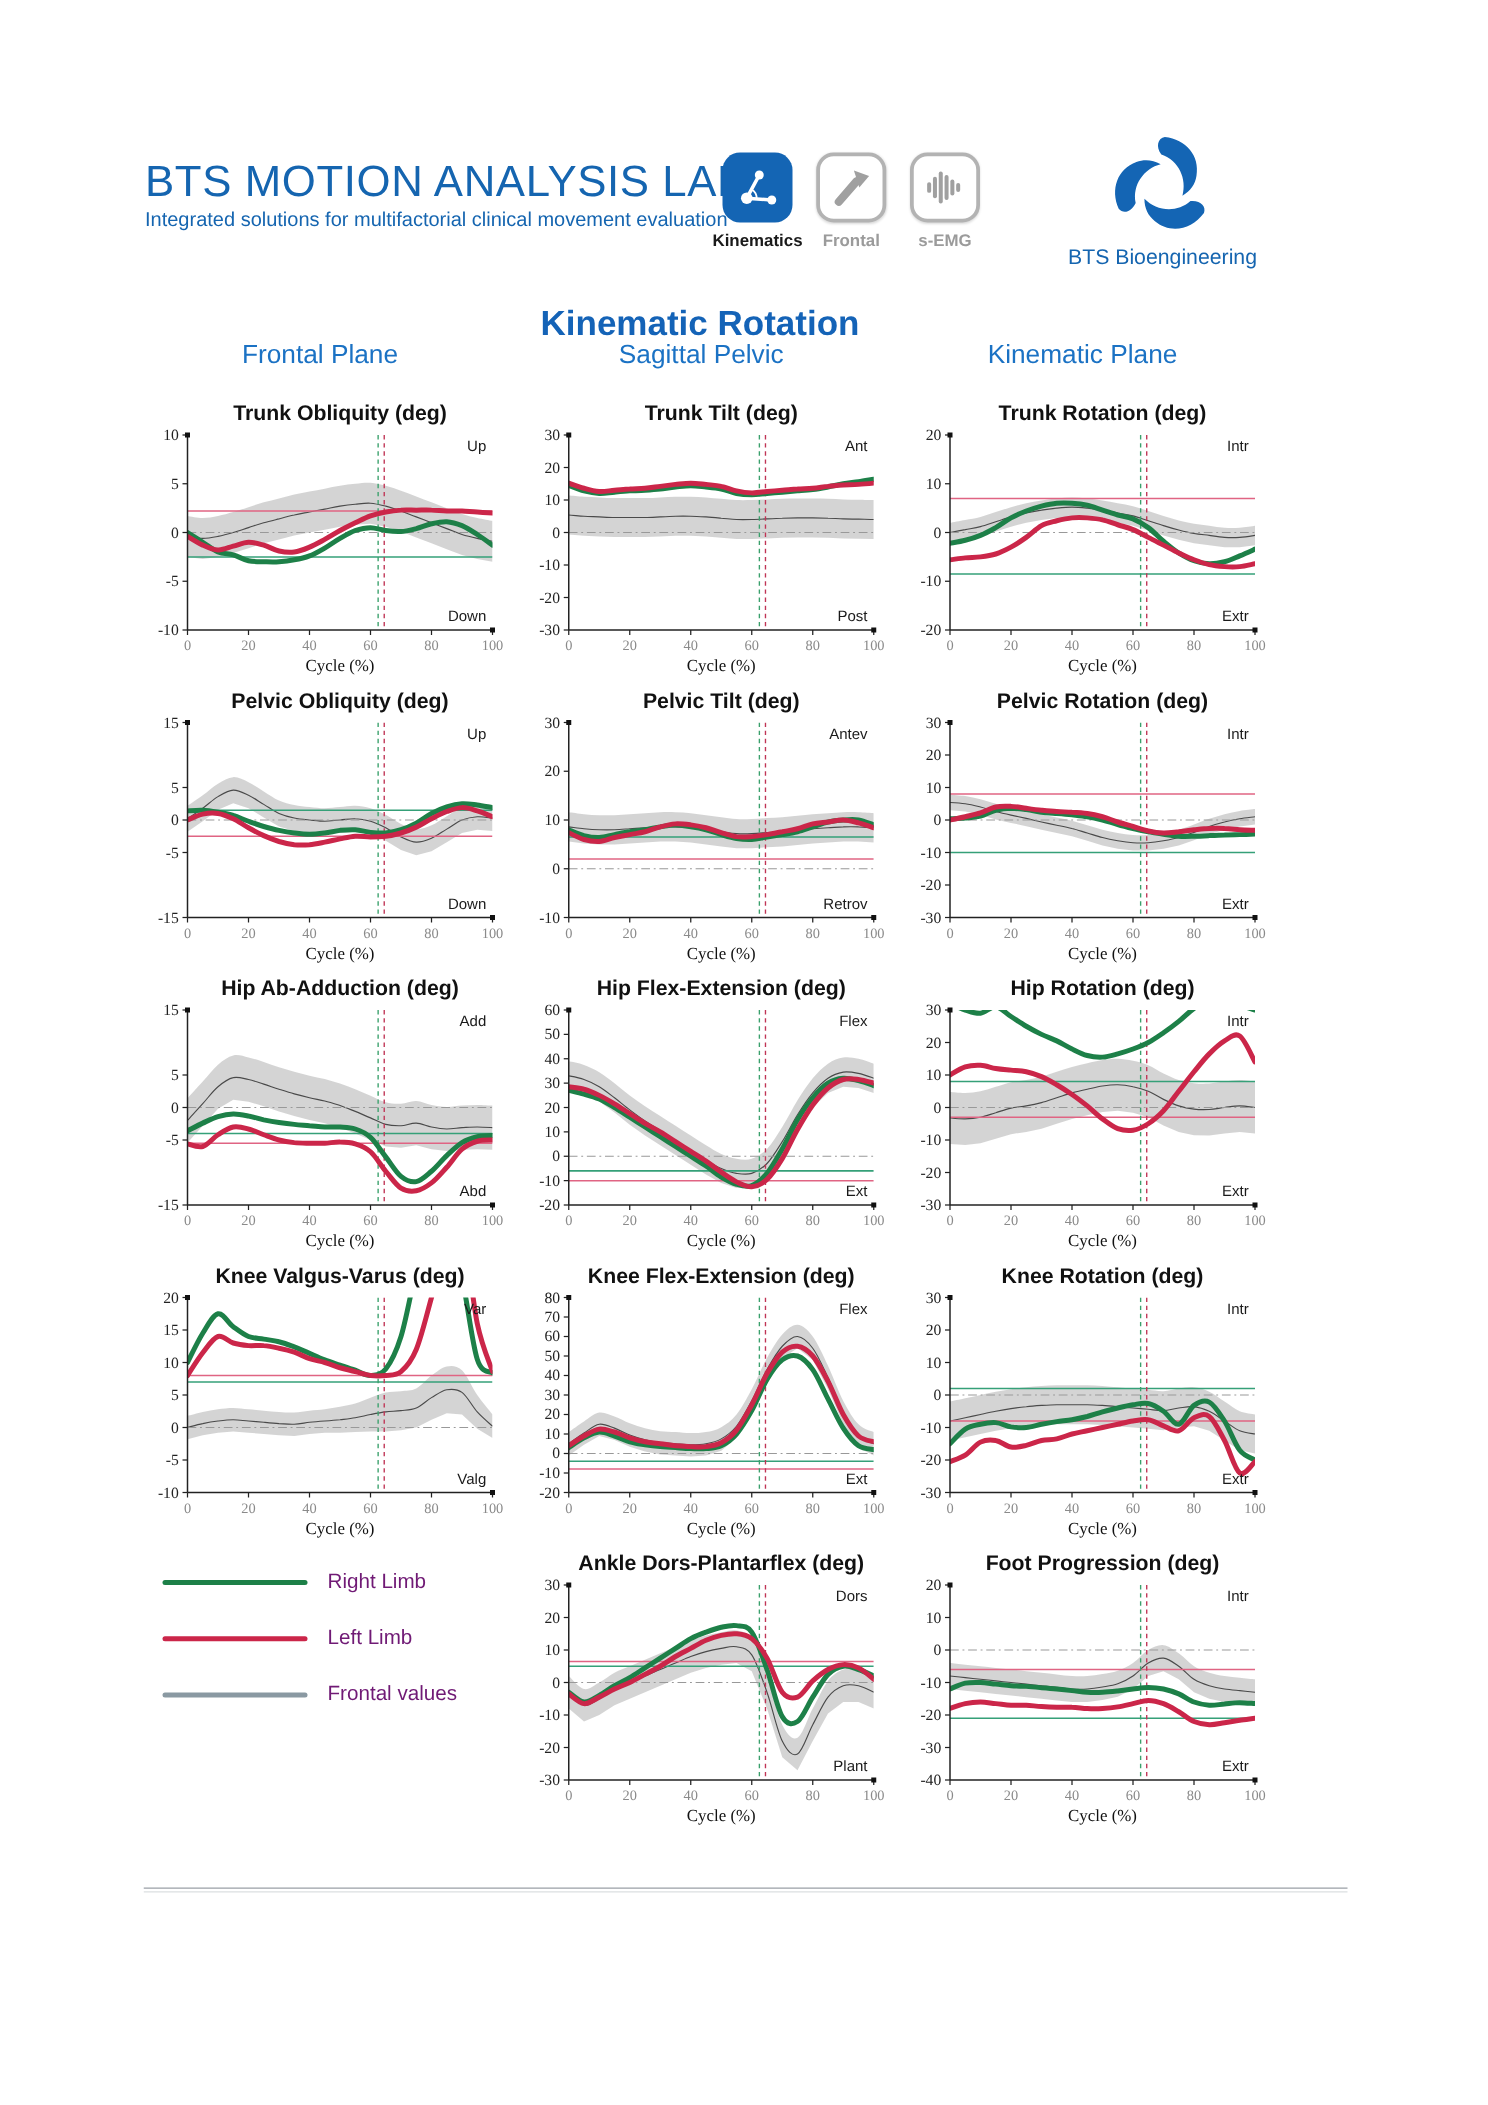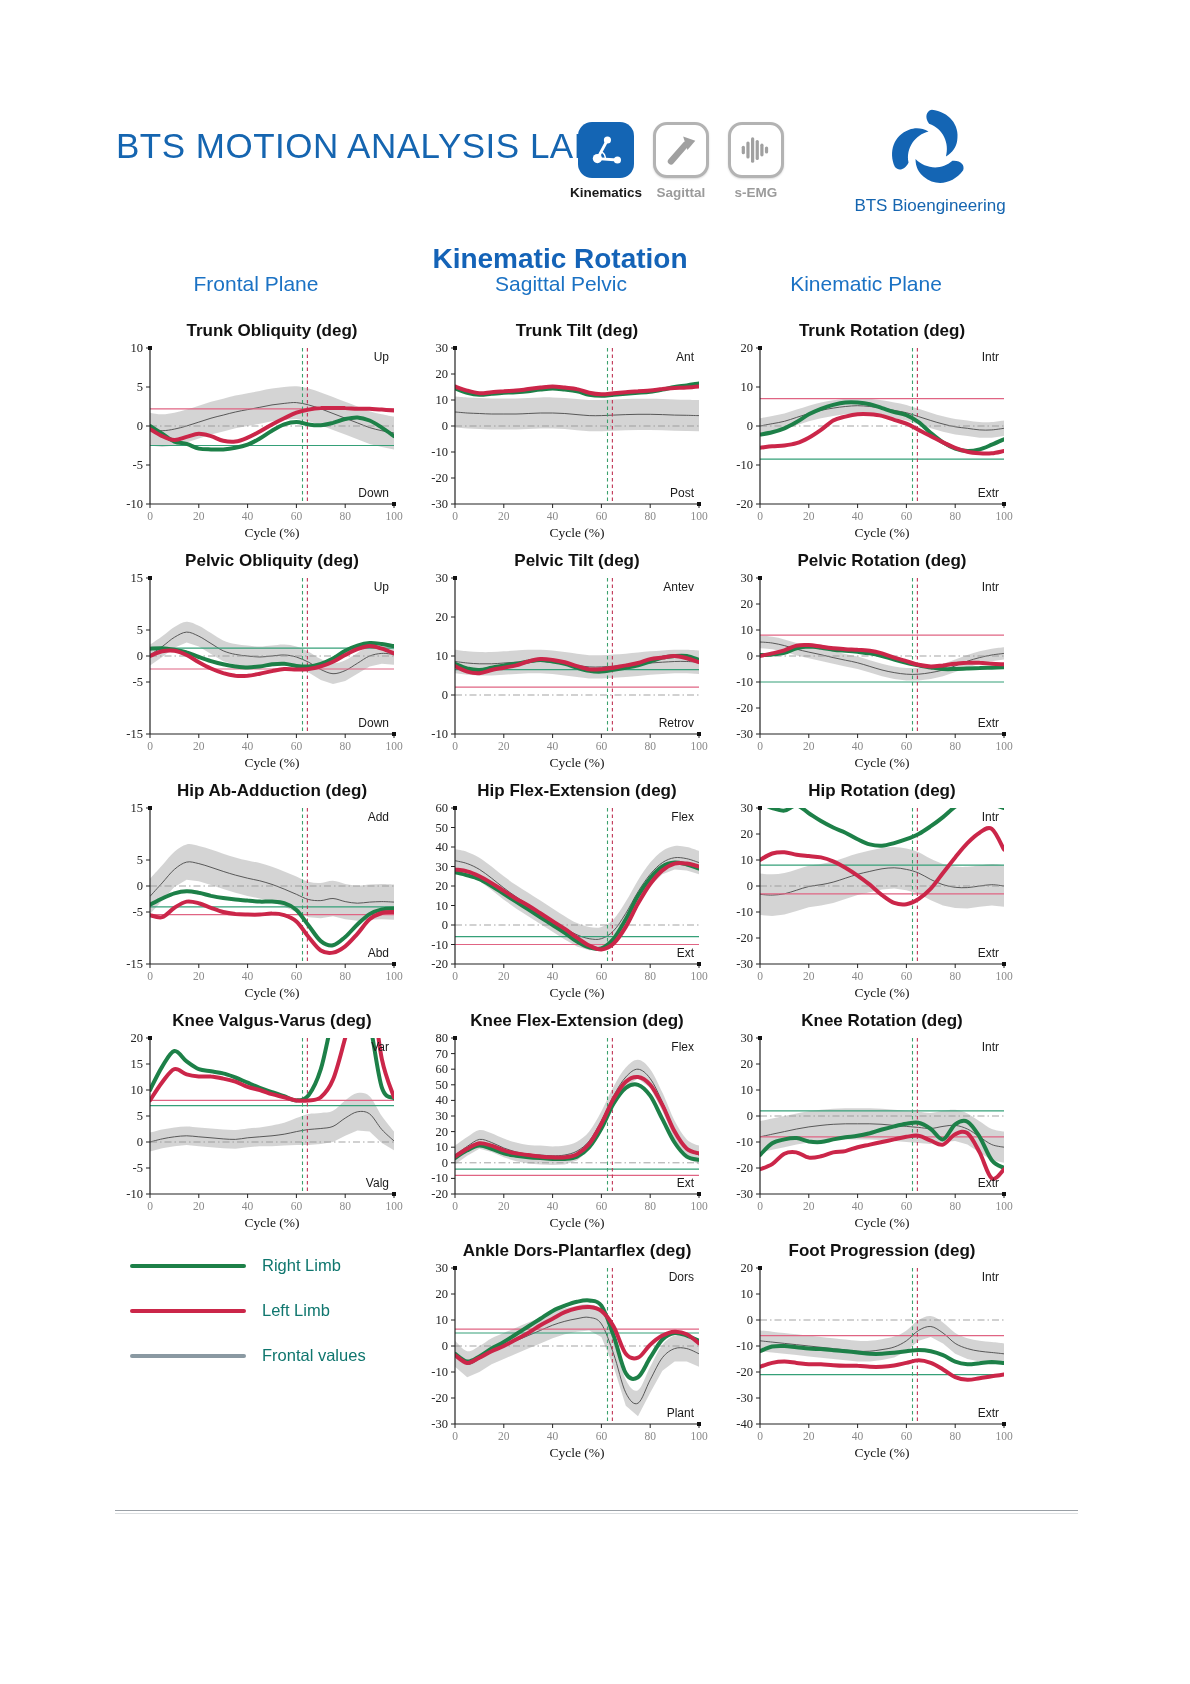--- a/index.html
+++ b/index.html
@@ -38,31 +38,32 @@
   .chart .title{font-family:"Liberation Sans",sans-serif;font-weight:bold;font-size:17px;fill:#111;}
   .chart .ytick{font-size:12.5px;fill:#222;}
   .chart .xtick{font-size:11.5px;fill:#8a8a8a;}
   .chart .xlabel{font-size:13.5px;fill:#111;}
   .chart .corner{font-family:"Liberation Sans",sans-serif;font-size:12px;fill:#1a1a1a;}
 
   
   .legend{position:absolute;left:130px;top:1256px;display:flex;flex-direction:column;gap:26px;}
   .legend-item{display:flex;align-items:center;gap:16px;}
   .legend-swatch{width:116px;height:4px;border-radius:2px;background:#888;}
-  .legend-label{font-size:16.5px;color:#0f766e;}
+  .legend-label{font-size:16.5px;color:#701a75;}
 
   
   .footer-rule{position:absolute;left:115px;right:112px;top:1510px;height:0;
     border-top:1.5px solid #9aa0a6;box-shadow:0 3px 0 #dcdfe1;}
 </style>
 </head>
 <body>
 
 <div class="brand-left">
   <div class="brand-title">BTS MOTION ANALYSIS LAB</div>
+  <div class="brand-sub">Integrated solutions for multifactorial clinical movement evaluation</div>
 </div>
 
 <div class="tabs">
   <div class="tab">
     <div class="tab-box active">
       <svg width="40" height="40" viewBox="0 0 56 56">
         <g stroke="#fff" stroke-width="4" fill="none" stroke-linecap="round">
           <line x1="16" y1="40" x2="30" y2="14"></line>
           <line x1="16" y1="40" x2="44" y2="42"></line>
           <path d="M21.2,30.3 A11,11 0 0 1 27,40.8" stroke-width="2"></path>
@@ -74,21 +75,21 @@
     </div>
     <div class="tab-label active">Kinematics</div>
   </div>
   <div class="tab">
     <div class="tab-box inactive">
       <svg width="40" height="40" viewBox="0 0 56 56">
         <line x1="14" y1="44" x2="34" y2="21" stroke="#a0a0a0" stroke-width="9" stroke-linecap="round"></line>
         <polygon points="31,9 48,15 37,28" fill="#a0a0a0"></polygon>
       </svg>
     </div>
-    <div class="tab-label">Sagittal</div>
+    <div class="tab-label">Frontal</div>
   </div>
   <div class="tab">
     <div class="tab-box inactive">
       <svg width="40" height="40" viewBox="0 0 56 56">
         <g fill="#a0a0a0">
           <rect x="8" y="22" width="4.5" height="12" rx="2.2"></rect>
           <rect x="14.5" y="16" width="4.5" height="24" rx="2.2"></rect>
           <rect x="21" y="10" width="4.5" height="36" rx="2.2"></rect>
           <rect x="27.5" y="14" width="4.5" height="28" rx="2.2"></rect>
           <rect x="34" y="19" width="4.5" height="18" rx="2.2"></rect>

